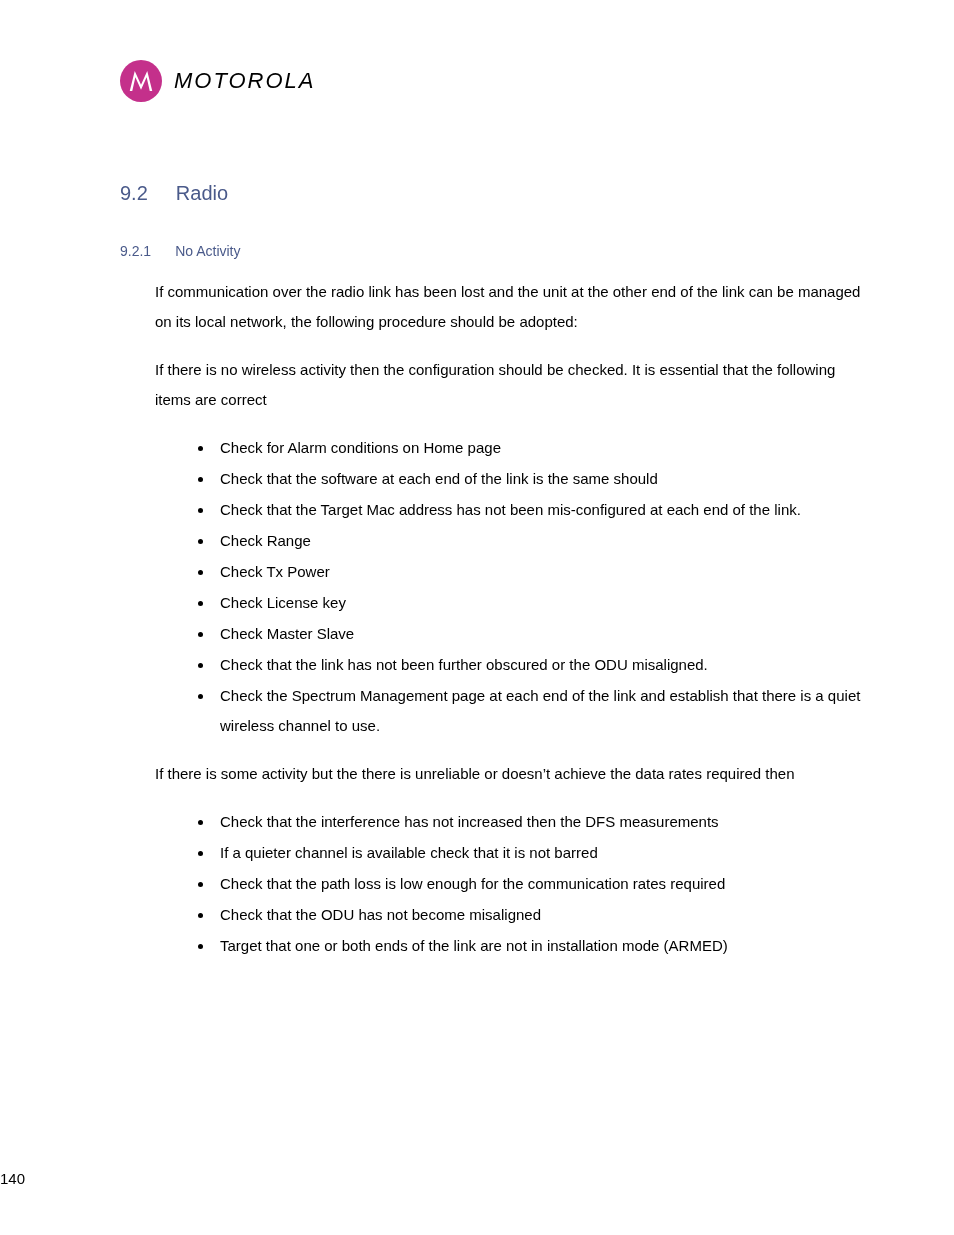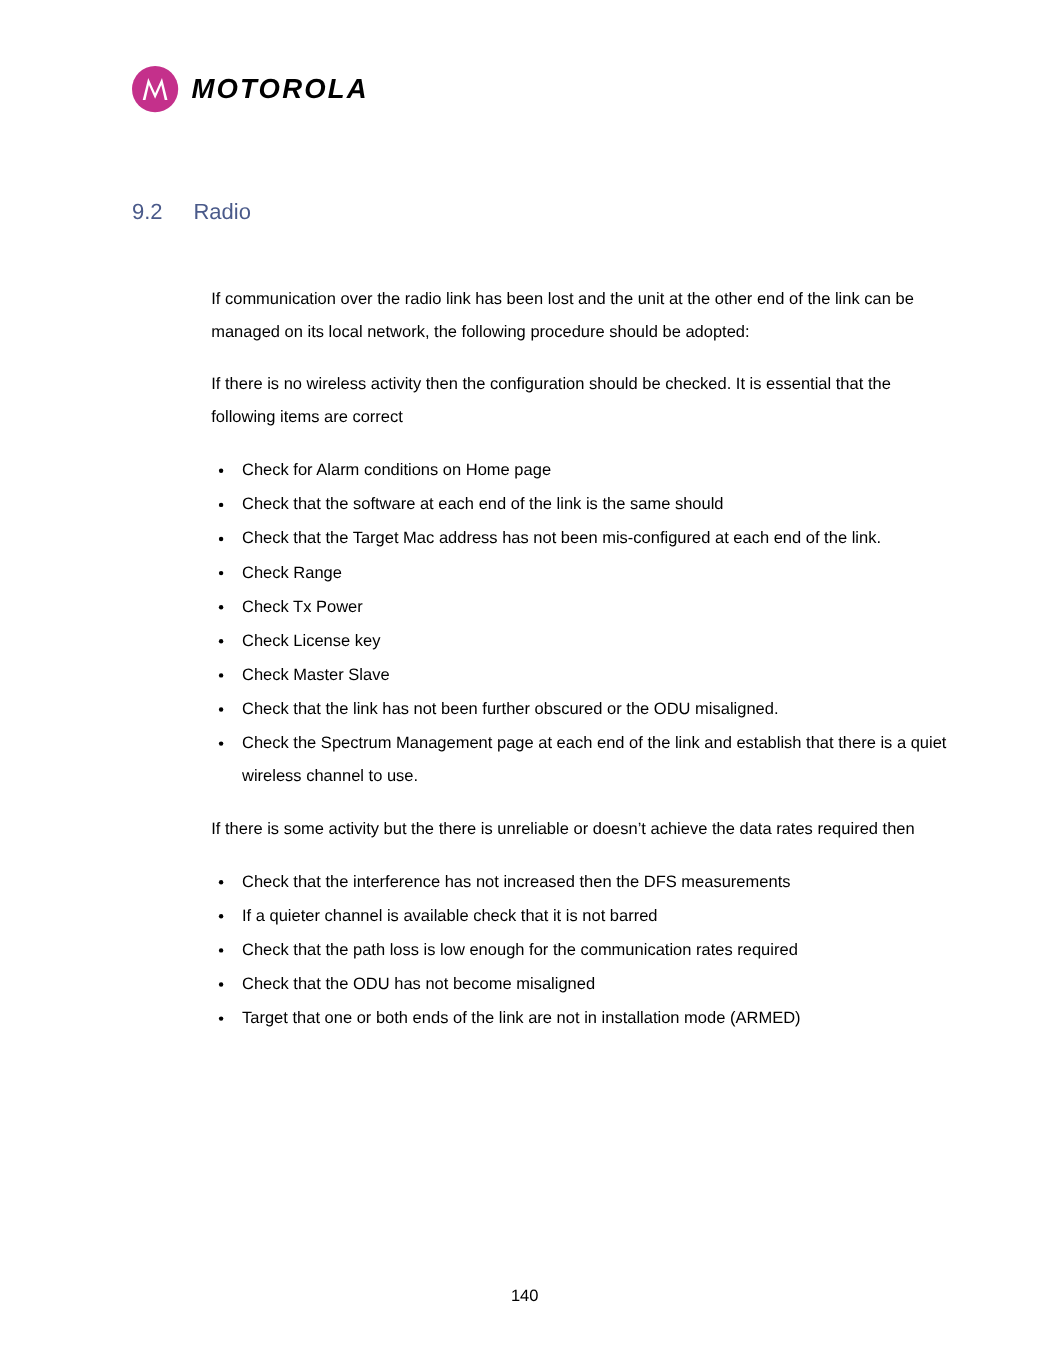--- a/index.html
+++ b/index.html
@@ -29,46 +29,46 @@
     height: 42px;
     background: #C4308B;
     border-radius: 50%;
     display: flex;
     align-items: center;
     justify-content: center;
     color: #fff;
     font-weight: bold;
   }
   .logo-word {
-    font-weight: 700;
+    font-weight: 400;
     font-style: italic;
     letter-spacing: 2px;
-    font-size: 25px;
+    font-size: 22px;
   }
   .section-heading {
     color: #4A5A8A;
     font-size: 20px;
     font-weight: normal;
     display: flex;
     gap: 28px;
     margin-left: 55px;
-    margin-bottom: 52px;
+    margin-bottom: 38px;
   }
   .subsection {
     margin-left: 55px;
   }
   .sub-heading {
     color: #4A5A8A;
     font-size: 14px;
     display: flex;
     gap: 24px;
     margin-bottom: 18px;
   }
   .body-block {
-    margin-left: 72px;
+    margin-left: 35px;
     margin-right: 20px;
     line-height: 2.0;
     margin-bottom: 18px;
   }
   .body-block.justify {
     text-align: justify;
   }
   ul.body-list {
     margin: 0 20px 18px 72px;
     padding-left: 22px;
@@ -76,21 +76,21 @@
   }
   ul.body-list li {
     padding-left: 6px;
     margin-bottom: 1px;
   }
   .page-num {
     position: absolute;
     bottom: 48px;
     left: 0;
     right: 0;
-    text-align: center;
+    text-align: left;
     font-size: 15px;
   }
 </style>
 </head>
 <body>
 
 <div class="page">
 
   <div class="logo-row">
     <div class="logo-circle">
@@ -100,20 +100,24 @@
     </div>
     <div class="logo-word">MOTOROLA</div>
   </div>
 
   <div class="section-heading">
     <span>9.2</span>
     <span>Radio</span>
   </div>
 
   <div class="subsection">
+    <div class="sub-heading">
+      <span>9.2.1</span>
+      <span>No Activity</span>
+    </div>
     <div class="body-block">If communication over the radio link has been lost and the unit at the other end of the link can be managed on its local network, the following procedure should be adopted:</div>
     <div class="body-block">If there is no wireless activity then the configuration should be checked. It is essential that the following items are correct</div>
     <ul class="body-list">
       <li>Check for Alarm conditions on Home page</li>
       <li>Check that the software at each end of the link is the same should</li>
       <li>Check that the Target Mac address has not been mis-configured at each end of the link.</li>
       <li>Check Range</li>
       <li>Check Tx Power</li>
       <li>Check License key</li>
       <li>Check Master Slave</li>

